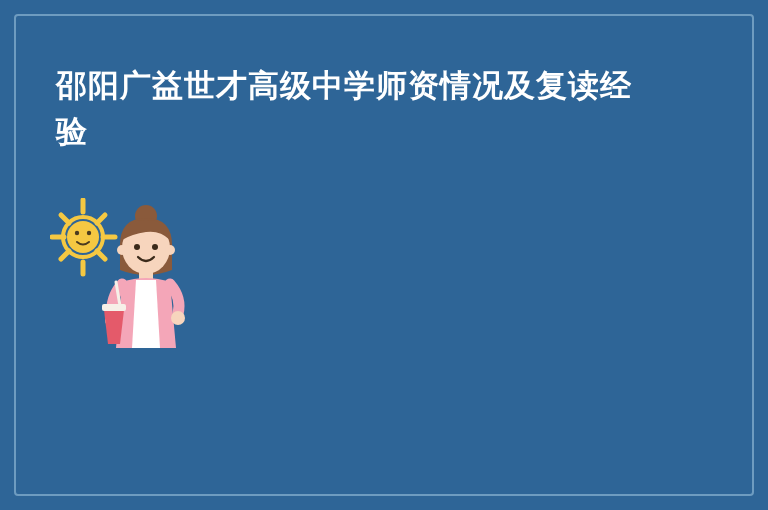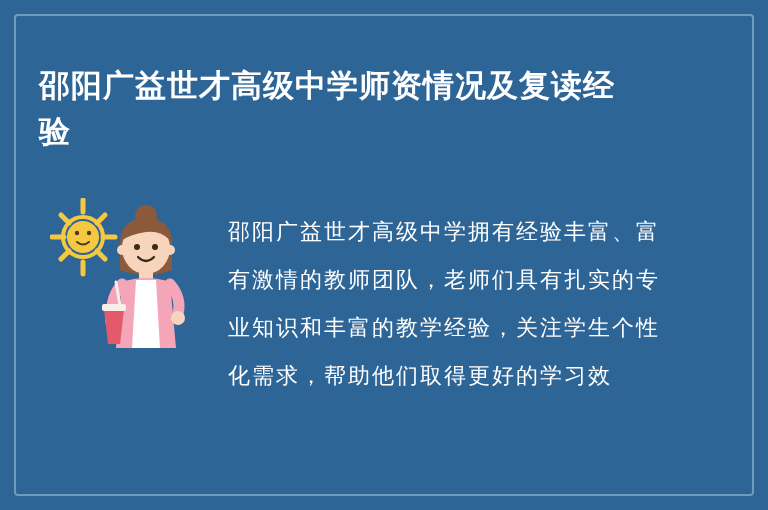--- a/index.html
+++ b/index.html
@@ -25,21 +25,21 @@
     top: 14px;
     right: 14px;
     bottom: 14px;
     border: 2px solid #6e9cc0;
     border-radius: 4px;
     box-sizing: border-box;
     pointer-events: none;
   }
   .title {
     position: absolute;
-    left: 39px;
+    left: 56px;
     top: 62px;
     width: 600px;
     color: #ffffff;
     font-size: 31px;
     font-weight: bold;
     line-height: 46px;
     letter-spacing: 1px;
     font-family: "DejaVu Sans", "Liberation Sans", sans-serif;
   }
   .illustration {
@@ -122,15 +122,14 @@
         <circle cx="62" cy="122" r="7" fill="#f7d5bd"></circle>
         <circle cx="128" cy="120" r="7" fill="#f7d5bd"></circle>
 
         <path d="M54 112 L74 112 L70 146 L58 146 Z" fill="#e45a6a"></path>
         <rect x="52" y="106" width="24" height="7" rx="2" fill="#f6f0e8"></rect>
         <line x1="66" y1="84" x2="70" y2="108" stroke="#f6f0e8" stroke-width="3" stroke-linecap="round"></line>
       </g>
     </svg>
   </div>
 
-  <div class="body-text">邵阳广益世才高级中学拥有经验丰富、富有激情的教师团队，老师们具有扎实的专业知识和丰富的教学经验，关注学生个性化需求，帮助他们取得更好的学习效</div>
 
 </div>
 
 </body></html>

